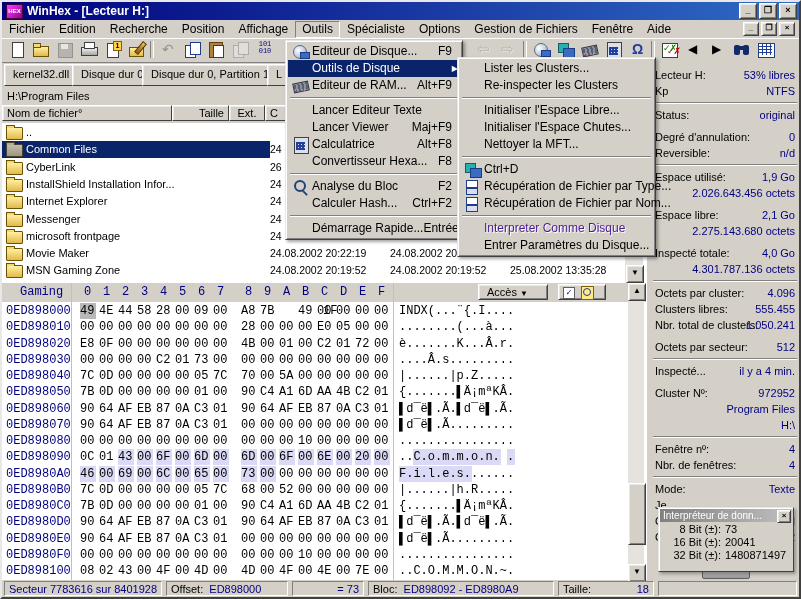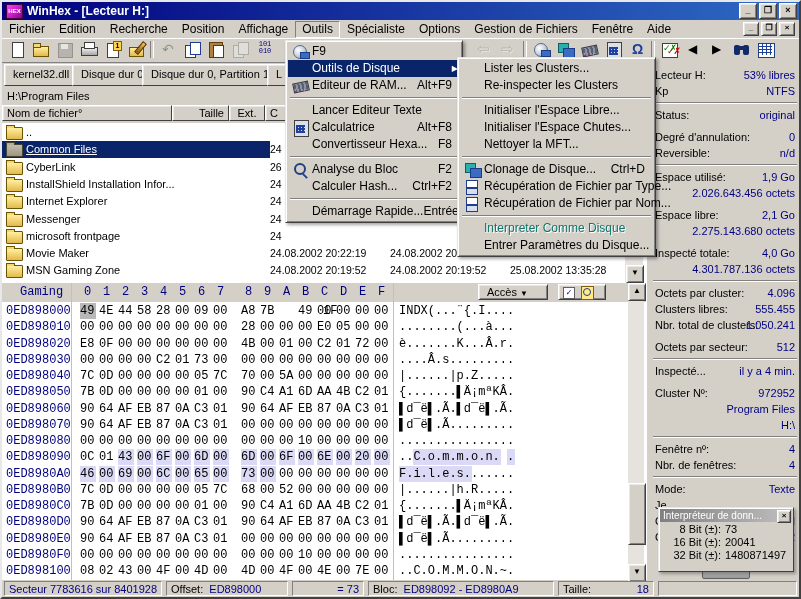--- a/index.html
+++ b/index.html
@@ -68,21 +68,21 @@
   #statusbar{left:0;top:578px;width:797px;height:17px}
   .spanel{position:absolute;top:1px;height:15px;line-height:14px;padding:0 4px;border:1px solid;border-color:#808080 #fff #fff #808080;box-sizing:border-box;white-space:nowrap;overflow:hidden}
   
   .popup{position:absolute;background:#d4d0c8;border:1px solid;border-color:#e8e8e8 #404040 #404040 #e8e8e8;box-shadow:inset 1px 1px 0 #fff,inset -1px -1px 0 #808080,2px 2px 3px rgba(0,0,0,.35);padding:2px;z-index:50;font-size:12px}
   .mitem{position:relative;height:17px;line-height:17px;display:flex;align-items:center;padding:0 2px}
   .mi-icon{width:22px;flex:0 0 22px;display:flex;justify-content:center}
   .mi-label{flex:1;white-space:nowrap}
   .mi-short{padding-right:6px;white-space:nowrap}
   .mi-arrow{width:10px;font-size:8px;text-align:right}
   .mitem.hl{background:#0a246a;color:#fff}
-  .mitem.dis{color:#0f766e;text-shadow:1px 1px 0 #fff}
+  .mitem.dis{color:#4c1d95;text-shadow:1px 1px 0 #fff}
   .msep{height:8px;position:relative}
   .msep::before{content:"";position:absolute;left:2px;right:2px;top:3px;border-top:1px solid #808080;border-bottom:1px solid #fff}
   
   #interp{left:656px;top:505px;width:134px;height:63px;background:#d4d0c8;border:1px solid;border-color:#e8e8e8 #404040 #404040 #e8e8e8;box-shadow:inset 1px 1px 0 #fff,2px 2px 3px rgba(0,0,0,.3);z-index:60}
   #interptitle{height:13px;margin:1px;background:linear-gradient(90deg,#808080,#c0c0c0);color:#fff;font-size:10px;line-height:13px;padding-left:3px;display:flex}
   #interpclose{margin-left:auto;width:12px;height:11px;margin-right:1px;margin-top:1px;font-size:8px;line-height:9px;text-align:center;color:#000;font-weight:bold}
   .interpline{position:relative;height:13px;line-height:13px;font-size:11px}
   .interpline .lab{position:absolute;left:0;width:62px;text-align:right}
   .interpline .val{position:absolute;left:66px}
   #driveicon{left:700px;top:560px;width:46px;height:15px;background:linear-gradient(#e8e8e8,#9a9a9a);border:1px solid #606060;border-radius:2px;z-index:40}
@@ -263,21 +263,21 @@
     </div>
 
   <div id="filelist" class="abs">
       <div class="frow" style="top: 1px;">
         <span class="folder"></span>
         <span class="fname">..</span>
       </div>
       <div class="frow" style="top: 18.3px;">
         <div class="fsel"></div>
         <span class="folder selfolder"></span>
-        <span class="fname" style="color: rgb(255, 255, 255); text-decoration: underline;">Common Files</span>
+        <span class="fname" style="color: rgb(255, 255, 255);">Common Files</span>
         <span class="fdate" style="left: 268px;">24</span>
       </div>
       <div class="frow" style="top: 35.6px;">
         <span class="folder"></span>
         <span class="fname">CyberLink</span>
         <span class="fdate" style="left: 268px;">26</span>
       </div>
       <div class="frow" style="top: 52.9px;">
         <span class="folder"></span>
         <span class="fname">InstallShield Installation Infor...</span>
@@ -1069,40 +1069,46 @@
     <div class="spanel" style="left:366px;width:186px"><span>Bloc:</span>&nbsp;&nbsp;<span class="navy">ED898092 - ED8980A9</span></div>
     <div class="spanel" style="left:556px;width:96px"><span>Taille:</span><span class="navy" style="float:right">18</span></div>
     <div class="spanel" style="left:656px;width:139px"></div>
   </div>
 
   <div id="toolsmenu" class="popup" style="left:283px;top:38px;width:172px">
       <div class="mitem">
         <span class="mi-icon">
           <span class="ic ic-disk-editor"></span>
         </span>
+        <span class="mi-label">Editeur de Disque...</span>
         <span class="mi-short">F9</span>
       </div>
       <div class="mitem hl">
         <span class="mi-icon"></span>
         <span class="mi-label">Outils de Disque</span>
         <span class="mi-arrow">▶</span>
       </div>
       <div class="mitem">
         <span class="mi-icon">
           <span class="ic ic-ram-editor"></span>
         </span>
         <span class="mi-label">Editeur de RAM...</span>
         <span class="mi-short">Alt+F9</span>
       </div>
       <div class="msep"></div>
       <div class="mitem">
         <span class="mi-icon"></span>
         <span class="mi-label">Lancer Editeur Texte</span>
       </div>
       <div class="mitem">
+        <span class="mi-icon"></span>
+        <span class="mi-label">Lancer Viewer</span>
+        <span class="mi-short">Maj+F9</span>
+      </div>
+      <div class="mitem">
         <span class="mi-icon">
           <span class="ic ic-calculator"></span>
         </span>
         <span class="mi-label">Calculatrice</span>
         <span class="mi-short">Alt+F8</span>
       </div>
       <div class="mitem">
         <span class="mi-icon"></span>
         <span class="mi-label">Convertisseur Hexa...</span>
         <span class="mi-short">F8</span>
@@ -1148,21 +1154,20 @@
       </div>
       <div class="mitem">
         <span class="mi-icon"></span>
         <span class="mi-label">Nettoyer la MFT...</span>
       </div>
       <div class="msep"></div>
       <div class="mitem">
         <span class="mi-icon">
           <span class="ic ic-disk-clone"></span>
         </span>
-        <span class="mi-label">Clonage de Disque...</span>
         <span class="mi-short">Ctrl+D</span>
       </div>
       <div class="mitem">
         <span class="mi-icon">
           <span class="ic ic-file-recover"></span>
         </span>
         <span class="mi-label">Récupération de Fichier par Type...</span>
       </div>
       <div class="mitem">
         <span class="mi-icon">

